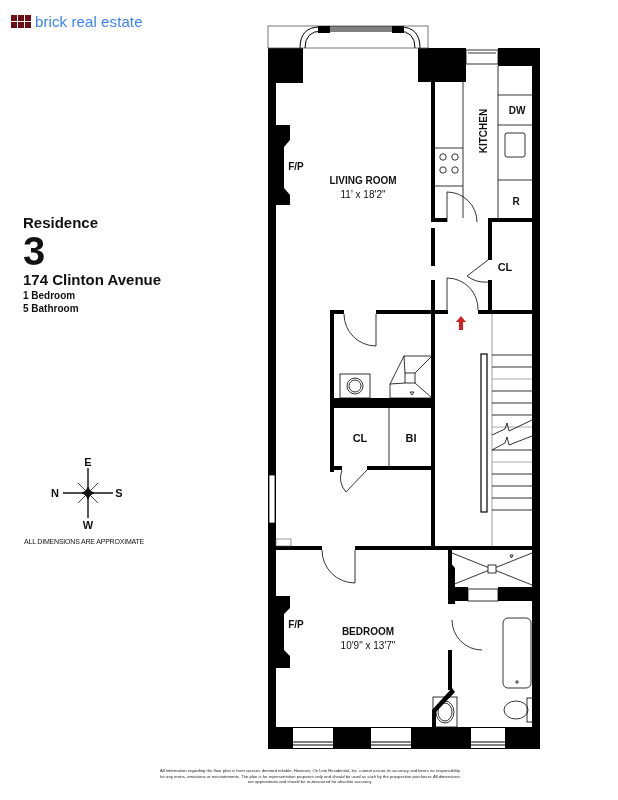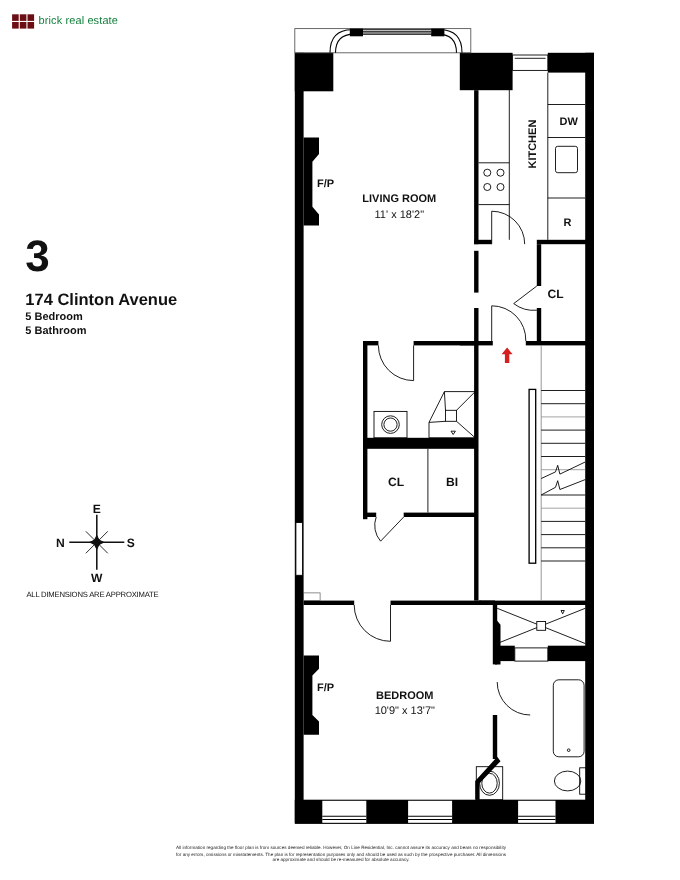--- a/index.html
+++ b/index.html
@@ -1,24 +1,24 @@
 <!DOCTYPE html>
 <html><head>
 <meta charset="utf-8">
 <style>
   html, body { margin:0; padding:0; background:#ffffff; }
   body { width:618px; height:800px; position:relative; overflow:hidden; font-family:"Liberation Sans", sans-serif; color:#111; }
   .logo { position:absolute; left:11px; top:13px; display:flex; align-items:center; }
   .logo-grid { display:grid; grid-template-columns:repeat(3,6px); grid-template-rows:repeat(2,6px); gap:1px; margin-right:4px; }
   .logo-grid span { background:#6b0f14; display:block; }
-  .logo-text { font-size:10px; color:#15803d; letter-spacing:0.1px; }
+  .logo-text { font-size:15px; color:#3b82f6; letter-spacing:0.1px; }
   .info { position:absolute; left:23px; top:214px; }
   .info .res { font-size:15px; font-weight:bold; line-height:18px; }
   .info .num { font-size:40px; font-weight:bold; line-height:36px; margin-top:1px; }
-  .info .addr { font-size:15px; font-weight:bold; line-height:18px; margin-top:13px; }
+  .info .addr { font-size:15px; font-weight:bold; line-height:18px; margin-top:2px; }
   .info .det { font-size:10px; font-weight:bold; line-height:13px; }
   .compass { position:absolute; left:48px; top:456px; width:90px; height:74px; }
   .approx { position:absolute; left:24px; top:538px; font-size:7px; letter-spacing:-0.2px; color:#111; }
   .disclaimer { position:absolute; left:160px; top:768px; width:300px; font-size:4.2px; line-height:5.6px; text-align:justify; text-align-last:center; color:#222; }
   .plan { position:absolute; left:0; top:0; }
   .lbl { font-family:"Liberation Sans", sans-serif; font-weight:bold; fill:#111; }
   .dim { font-family:"Liberation Sans", sans-serif; fill:#111; }
 </style>
 </head>
 <body>
@@ -29,23 +29,24 @@
       <span></span>
       <span></span>
       <span></span>
       <span></span>
       <span></span>
   </div>
   <span class="logo-text">brick real estate</span>
 </div>
 
 <div class="info">
+  <div class="res">Residence</div>
   <div class="num">3</div>
   <div class="addr">174 Clinton Avenue</div>
-  <div class="det">5 Bedroom</div>
+  <div class="det">1 Bedroom</div>
   <div class="det">5 Bathroom</div>
 </div>
 
 <svg class="compass" viewBox="0 0 90 74">
   <g stroke="#111" fill="#111">
     <line x1="40" y1="12" x2="40" y2="62" stroke-width="1.4"></line>
     <line x1="15" y1="37" x2="65" y2="37" stroke-width="1.4"></line>
     <line x1="30" y1="27" x2="50" y2="47" stroke-width="0.8"></line>
     <line x1="50" y1="27" x2="30" y2="47" stroke-width="0.8"></line>
     <polygon points="40,31 43,37 40,43 37,37"></polygon>

